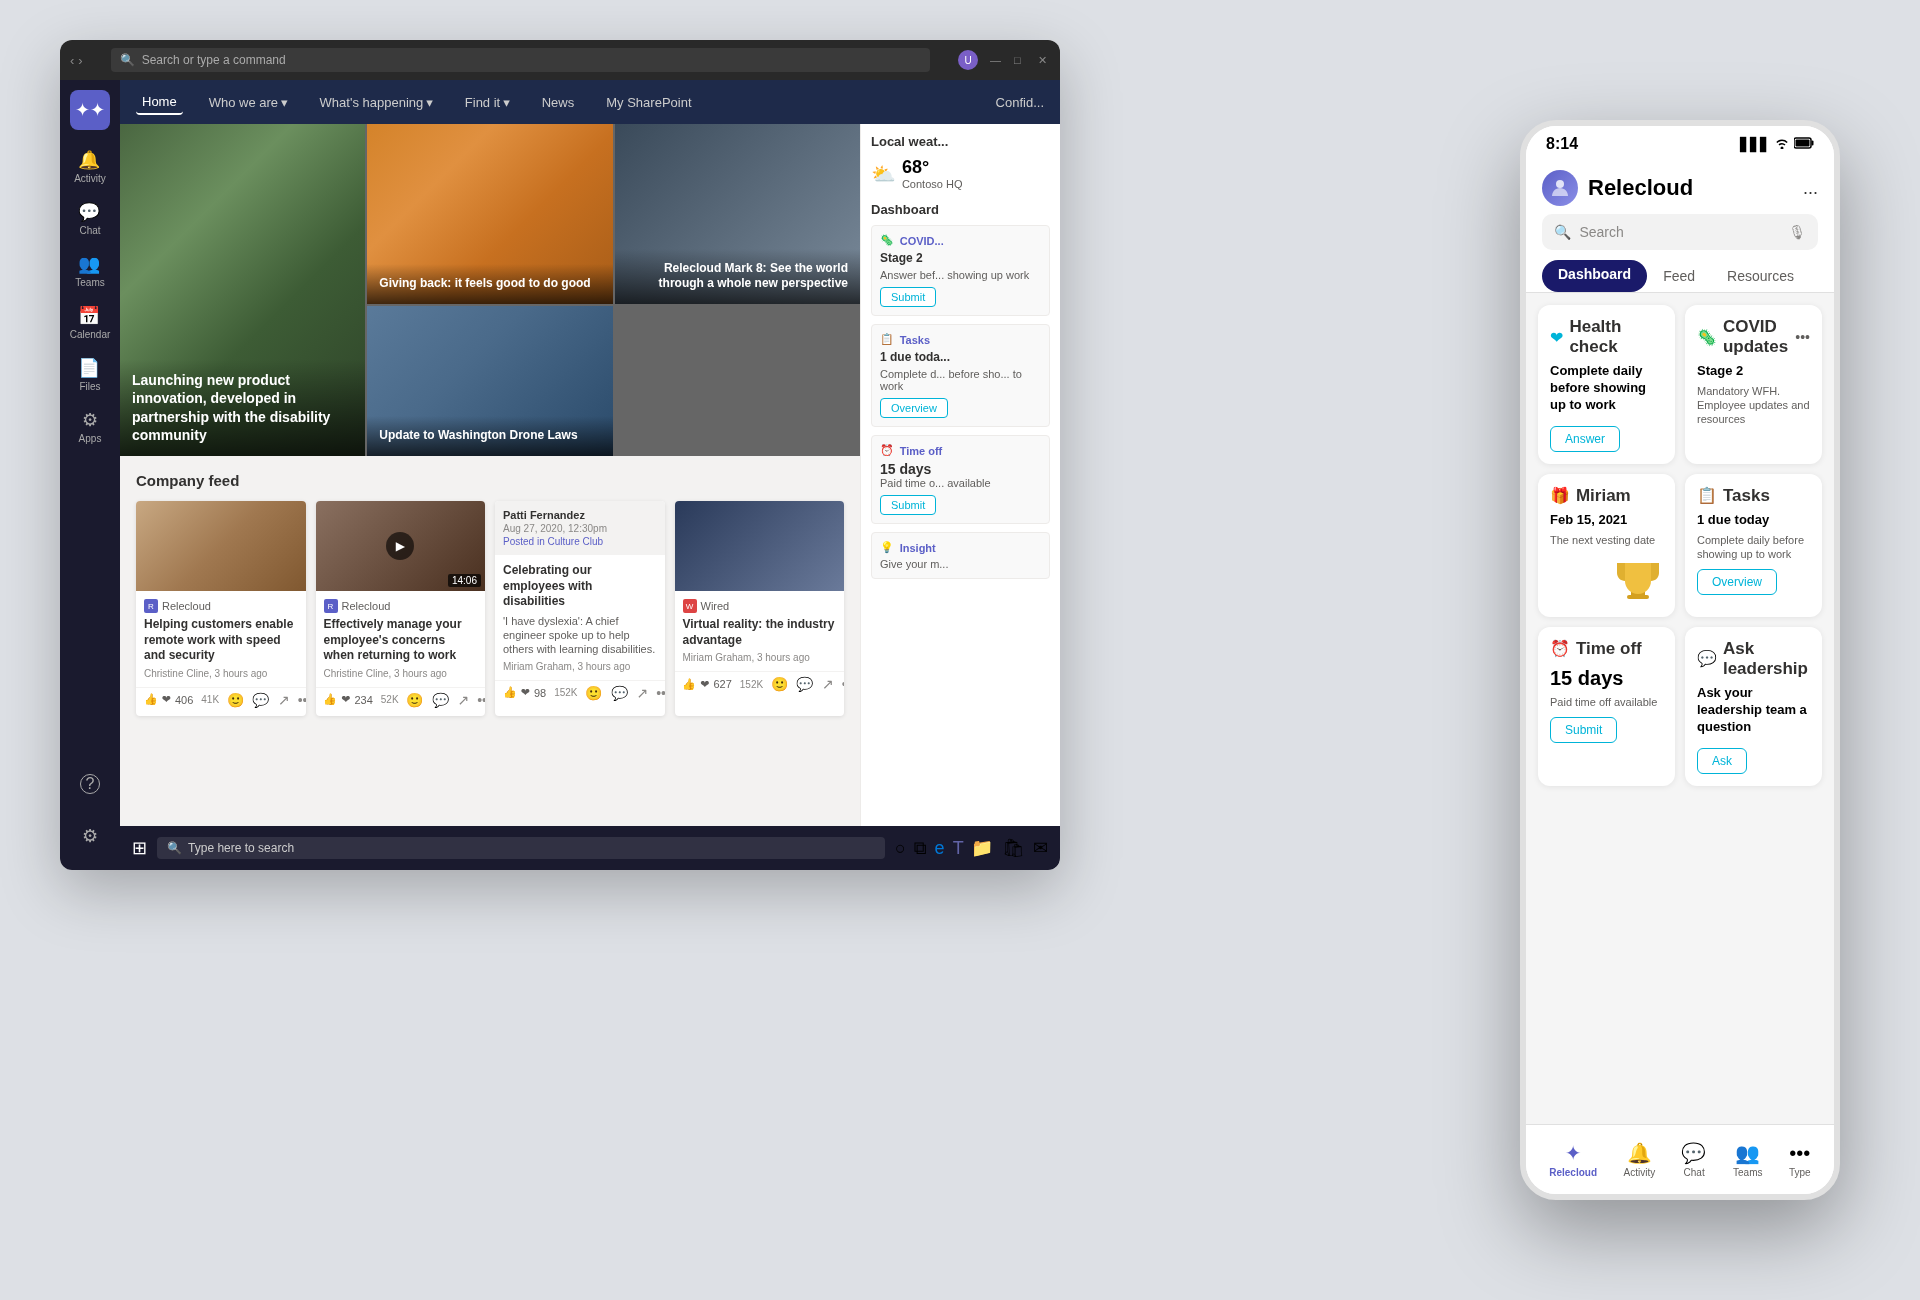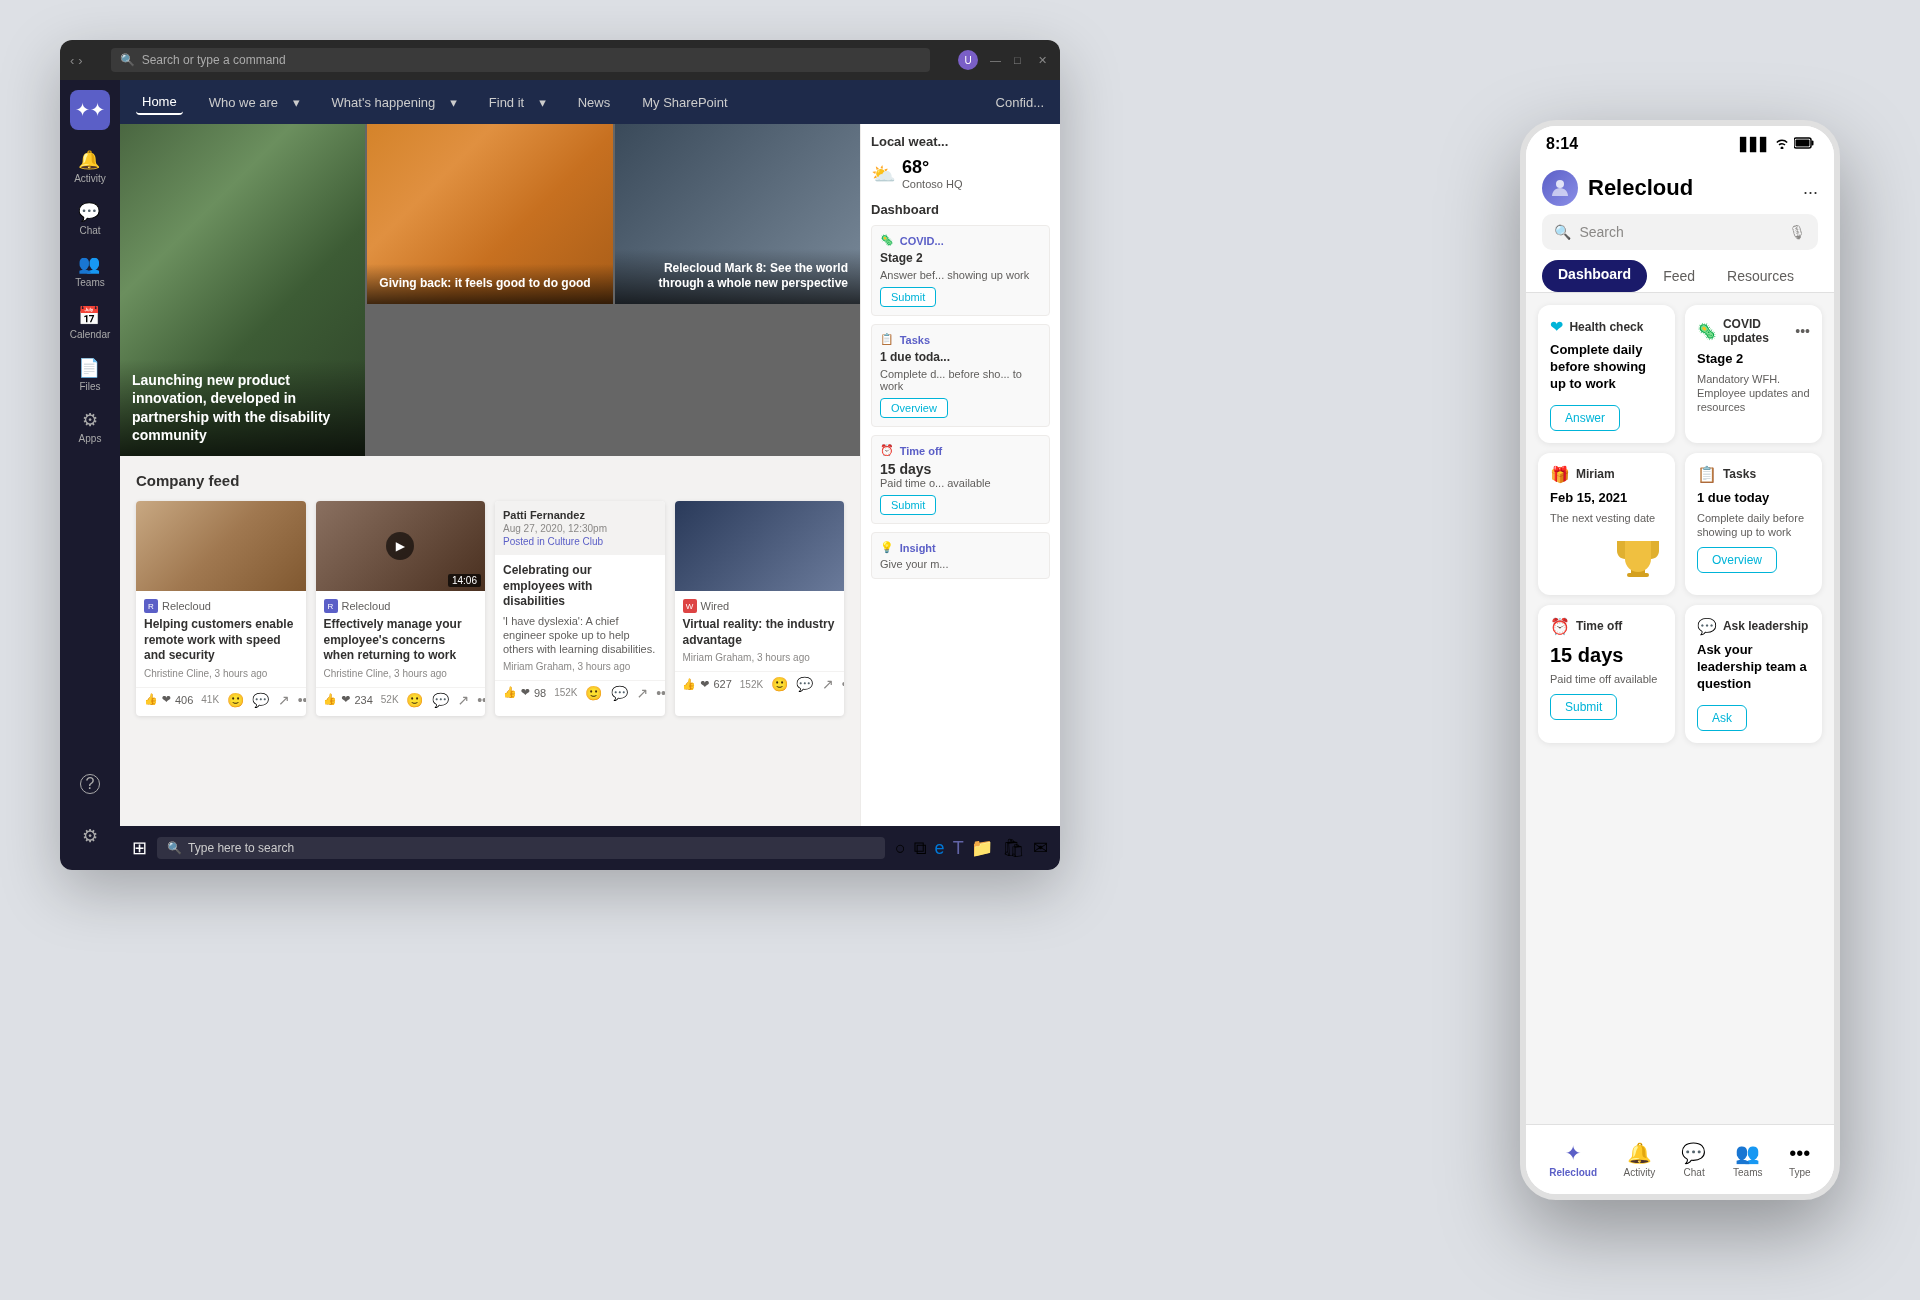--- a/index.html
+++ b/index.html
@@ -141,21 +141,21 @@
       flex-shrink: 0;
     }
     .nav-item {
       color: #ccc;
       font-size: 13px;
       cursor: pointer;
       padding: 4px 6px;
       border-radius: 4px;
     }
     .nav-item.active { color: #fff; border-bottom: 2px solid #fff; }
-    .nav-dropdown { display: flex; align-items: center; gap: 15px; }
+    .nav-dropdown { display: flex; align-items: center; gap: 3px; }
     .nav-conf { margin-left: auto; color: #ccc; font-size: 13px; }
 
     
     .content-area {
       flex: 1;
       display: flex;
       overflow: hidden;
       background: #f3f2f1;
     }
 
@@ -462,21 +462,21 @@
       align-items: center;
       gap: 6px;
       margin-bottom: 6px;
     }
     .m-card-icon { font-size: 16px; }
     .m-card-icon.teal { color: #00b4d8; }
     .m-card-icon.blue { color: #4a6cf7; }
     .m-card-icon.green { color: #107c10; }
     .m-card-icon.purple { color: #8764b8; }
     .m-card-icon.orange { color: #d83b01; }
-    .m-card-label { font-size: 12px; font-weight: 600; color: #323130; }
+    .m-card-label { font-size: 17px; font-weight: 600; color: #323130; }
     .m-card-value { font-size: 13px; font-weight: 700; color: #000; margin-bottom: 4px; line-height: 1.3; }
     .m-card-sub { font-size: 11px; color: #605e5c; line-height: 1.3; }
     .m-card-btn {
       margin-top: 8px;
       padding: 5px 14px;
       border: 1.5px solid #00b4d8;
       border-radius: 6px;
       background: #fff;
       color: #00b4d8;
       font-size: 12px;
@@ -635,20 +635,25 @@
                 </div>
               </div>
               <div class="hero-item img-kids">
                 <div class="hero-overlay small">
                   <span>Giving back: it feels good to do good</span>
                 </div>
               </div>
               <div class="hero-item img-vr2" style="background: linear-gradient(135deg, #3a4a5a 0%, #5a6a7a 50%, #7a8a9a 100%); text-align: right;">
                 <div class="hero-overlay small">
                   <span>Relecloud Mark 8: See the world through a whole new perspective</span>
+                </div>
+              </div>
+              <div class="hero-item img-city">
+                <div class="hero-overlay small">
+                  <span>Update to Washington Drone Laws</span>
                 </div>
               </div>
             </div>
 
             <div class="company-feed-section">
               <div class="section-title">Company feed</div>
               <div class="feed-grid">
 
                 <div class="feed-card">
                   <div class="feed-card-img img-laptop"></div>

